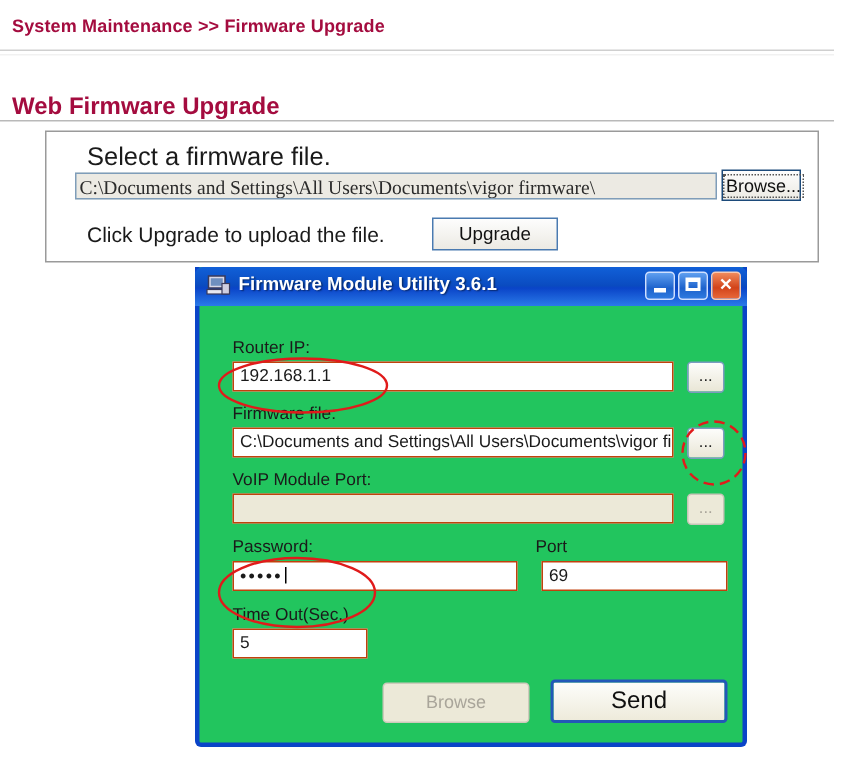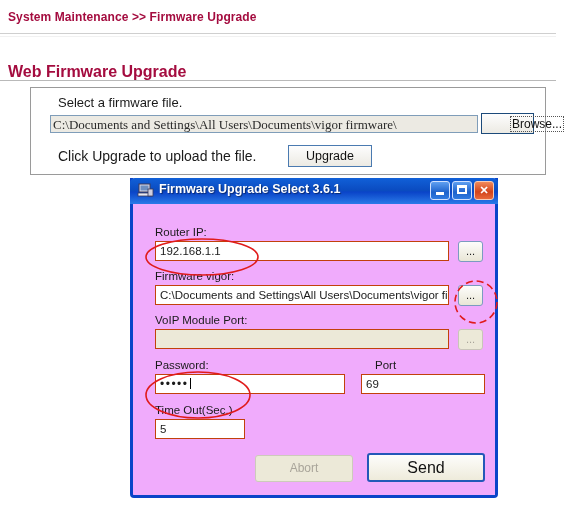--- a/index.html
+++ b/index.html
@@ -31,21 +31,21 @@
   }
   .wp-panel {
     position: absolute; left: 30px; top: 87px;
     width: 516px; height: 88px;
     border: 1px solid #9a9a9a;
     background: #ffffff;
     box-sizing: border-box;
   }
   .wp-label-select {
     position: absolute; left: 58px; top: 95px;
-    font-size: 13px; color: #1a1a1a;
+    font-size: 17px; color: #1a1a1a;
   }
   .wp-fileinput {
     position: absolute; left: 50px; top: 115px;
     width: 428px; height: 18px;
     border: 1px solid #7f9db9;
     background: #eceae3;
     font-size: 13px; color: #2b2b2b;
     line-height: 18px;
     padding: 0 2px;
     box-sizing: border-box;
@@ -53,40 +53,40 @@
   }
   .wp-browse {
     position: absolute; left: 481px; top: 113px;
     width: 53px; height: 21px;
     border: 1px solid #1c4a7a;
     background: linear-gradient(#fdfdfd, #eceae3);
     font-size: 12px; color: #111;
     text-align: center; line-height: 20px;
     box-sizing: border-box;
   }
-  .wp-browse span { border: 1px dotted #555; padding: 0 1px; margin-left: 28px; }
+  .wp-browse span { border: 1px dotted #555; padding: 0 1px; }
   .wp-label-click {
     position: absolute; left: 58px; top: 148px;
     font-size: 14px; color: #1a1a1a;
   }
   .wp-upgrade {
     position: absolute; left: 288px; top: 145px;
     width: 84px; height: 22px;
     border: 1px solid #4a7ab0;
     background: linear-gradient(#fdfdfd, #eceae3);
     font-size: 12.5px; color: #111;
     text-align: center; line-height: 21px;
     box-sizing: border-box;
   }
 
   
   .dlg {
     position: absolute; left: 130px; top: 178px;
     width: 368px; height: 320px;
-    background: #f0abfc;
+    background: #22c55e;
     border: 3px solid #0a44c8;
     border-top: none;
     border-radius: 0 0 4px 4px;
     box-sizing: border-box;
     text-decoration: underline;
   }
   .dlg-title {
     position: absolute; left: 130px; top: 178px;
     width: 368px; height: 26px;
     background: linear-gradient(#1160d8, #0a4bc0 48%, #0a44c8 54%, #2a7ae8);
@@ -197,50 +197,50 @@
 
   <div class="wp-upgrade">Upgrade</div>
 
   <div class="dlg">
     <div class="dlg-body">
 
       <div class="f-label" style="left:22px; top:22px;">Router IP:</div>
       <div class="f-input" style="left:22px; top:37px; width:294px;">192.168.1.1</div>
       <div class="f-browse" style="left:325px; top:37px;">...</div>
 
-      <div class="f-label" style="left:22px; top:66px;">Firmware vigor:</div>
+      <div class="f-label" style="left:22px; top:66px;">Firmware file:</div>
       <div class="f-input" style="left:22px; top:81px; width:294px;">C:\Documents and Settings\All Users\Documents\vigor firmw</div>
       <div class="f-browse" style="left:325px; top:81px;">...</div>
 
       <div class="f-label" style="left:22px; top:110px;">VoIP Module Port:</div>
       <div class="f-input disabled" style="left:22px; top:125px; width:294px;"></div>
       <div class="f-browse disabled" style="left:325px; top:125px;">...</div>
 
       <div class="f-label" style="left:22px; top:155px;">Password:</div>
       <div class="f-input" style="left:22px; top:170px; width:190px;"><span class="dots">•••••</span><span class="caret"></span></div>
 
-      <div class="f-label" style="left:242px; top:155px;">Port</div>
+      <div class="f-label" style="left:224px; top:155px;">Port</div>
       <div class="f-input" style="left:228px; top:170px; width:124px;">69</div>
 
       <div class="f-label" style="left:22px; top:200px;">Time Out(Sec.)</div>
       <div class="f-input" style="left:22px; top:215px; width:90px;">5</div>
 
-      <div class="btn-abort">Abort</div>
+      <div class="btn-abort">Browse</div>
       <div class="btn-send">Send</div>
     </div>
   </div>
 
   <div class="dlg-title">
     <svg class="dlg-title-icon" viewBox="0 0 17 16">
       <rect x="2" y="1" width="11" height="8" fill="#d8d8e8" stroke="#3a3a5a" stroke-width="1"></rect>
       <rect x="3.5" y="2.5" width="8" height="5" fill="#6f8fbf"></rect>
       <rect x="1" y="10" width="14" height="3" fill="#e8e8f0" stroke="#3a3a5a" stroke-width="0.8"></rect>
       <rect x="11" y="6" width="5" height="7" fill="#cfcfe0" stroke="#3a3a5a" stroke-width="0.8"></rect>
     </svg>
-    <div class="dlg-title-text">Firmware Upgrade Select 3.6.1</div>
+    <div class="dlg-title-text">Firmware Module Utility 3.6.1</div>
     <div class="winbtns">
       <div class="winbtn">
           <span class="min-bar"></span>
         </div>
       <div class="winbtn">
           <span class="max-box"></span>
         </div>
       <div class="winbtn close">
           <span class="glyph">✕</span>
         </div>

